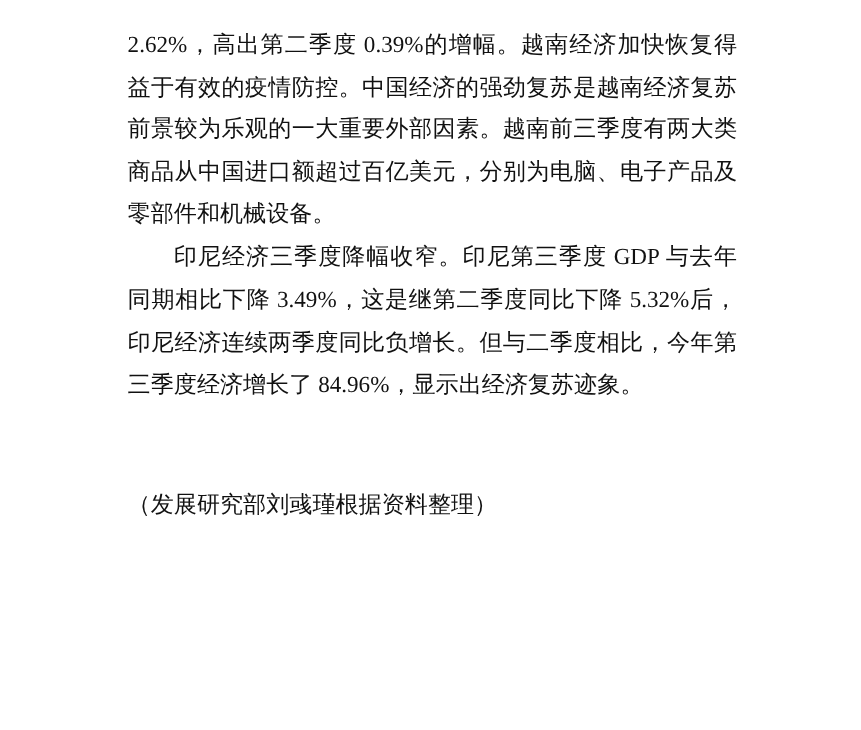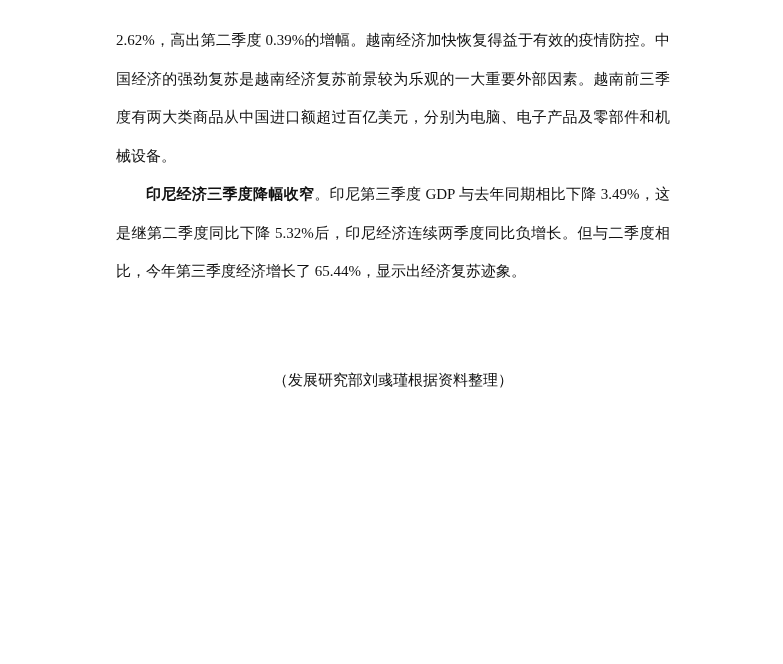--- a/index.html
+++ b/index.html
@@ -13,44 +13,44 @@
     overflow: hidden;
   }
   .page {
     box-sizing: border-box;
     width: 783px;
     height: 664px;
     padding: 21px 113px 0 116px;
     background: #ffffff;
     color: #111111;
     font-family: "Liberation Serif", "DejaVu Serif", serif;
-    font-size: 15px;
+    font-size: 21px;
     line-height: 38.5px;
   }
   .text-block p {
     margin: 0;
     text-align: justify;
     text-justify: inter-character;
   }
   .text-block p.indent {
     text-indent: 2em;
   }
   .lead {
     font-family: "Liberation Sans", "DejaVu Sans", sans-serif;
-    font-weight: 700;
+    font-weight: 400;
     margin-top: 41px;
   }
   .attribution {
     margin: 70px 0 0 0;
-    text-align: center;
+    text-align: left;
     text-indent: 0;
   }
 </style>
 </head>
 <body>
 
 <div class="page">
   <div class="text-block">
       <p><span>2.62%，高出第二季度 0.39%的增幅。越南经济加快恢复得益于有效的疫情防控。中国经济的强劲复苏是越南经济复苏前景较为乐观的一大重要外部因素。越南前三季度有两大类商品从中国进口额超过百亿美元，分别为电脑、电子产品及零部件和机械设备。</span></p>
-      <p class="indent"><b class="lead">印尼经济三季度降幅收窄</b><span>。印尼第三季度 GDP 与去年同期相比下降 3.49%，这是继第二季度同比下降 5.32%后，印尼经济连续两季度同比负增长。但与二季度相比，今年第三季度经济增长了 65.44%，显示出经济复苏迹象。</span></p>
+      <p class="indent"><b class="lead">印尼经济三季度降幅收窄</b><span>。印尼第三季度 GDP 与去年同期相比下降 3.49%，这是继第二季度同比下降 5.32%后，印尼经济连续两季度同比负增长。但与二季度相比，今年第三季度经济增长了 84.96%，显示出经济复苏迹象。</span></p>
     </div>
   <p class="attribution">（发展研究部刘彧瑾根据资料整理）</p>
 </div>
 
 </body></html>

